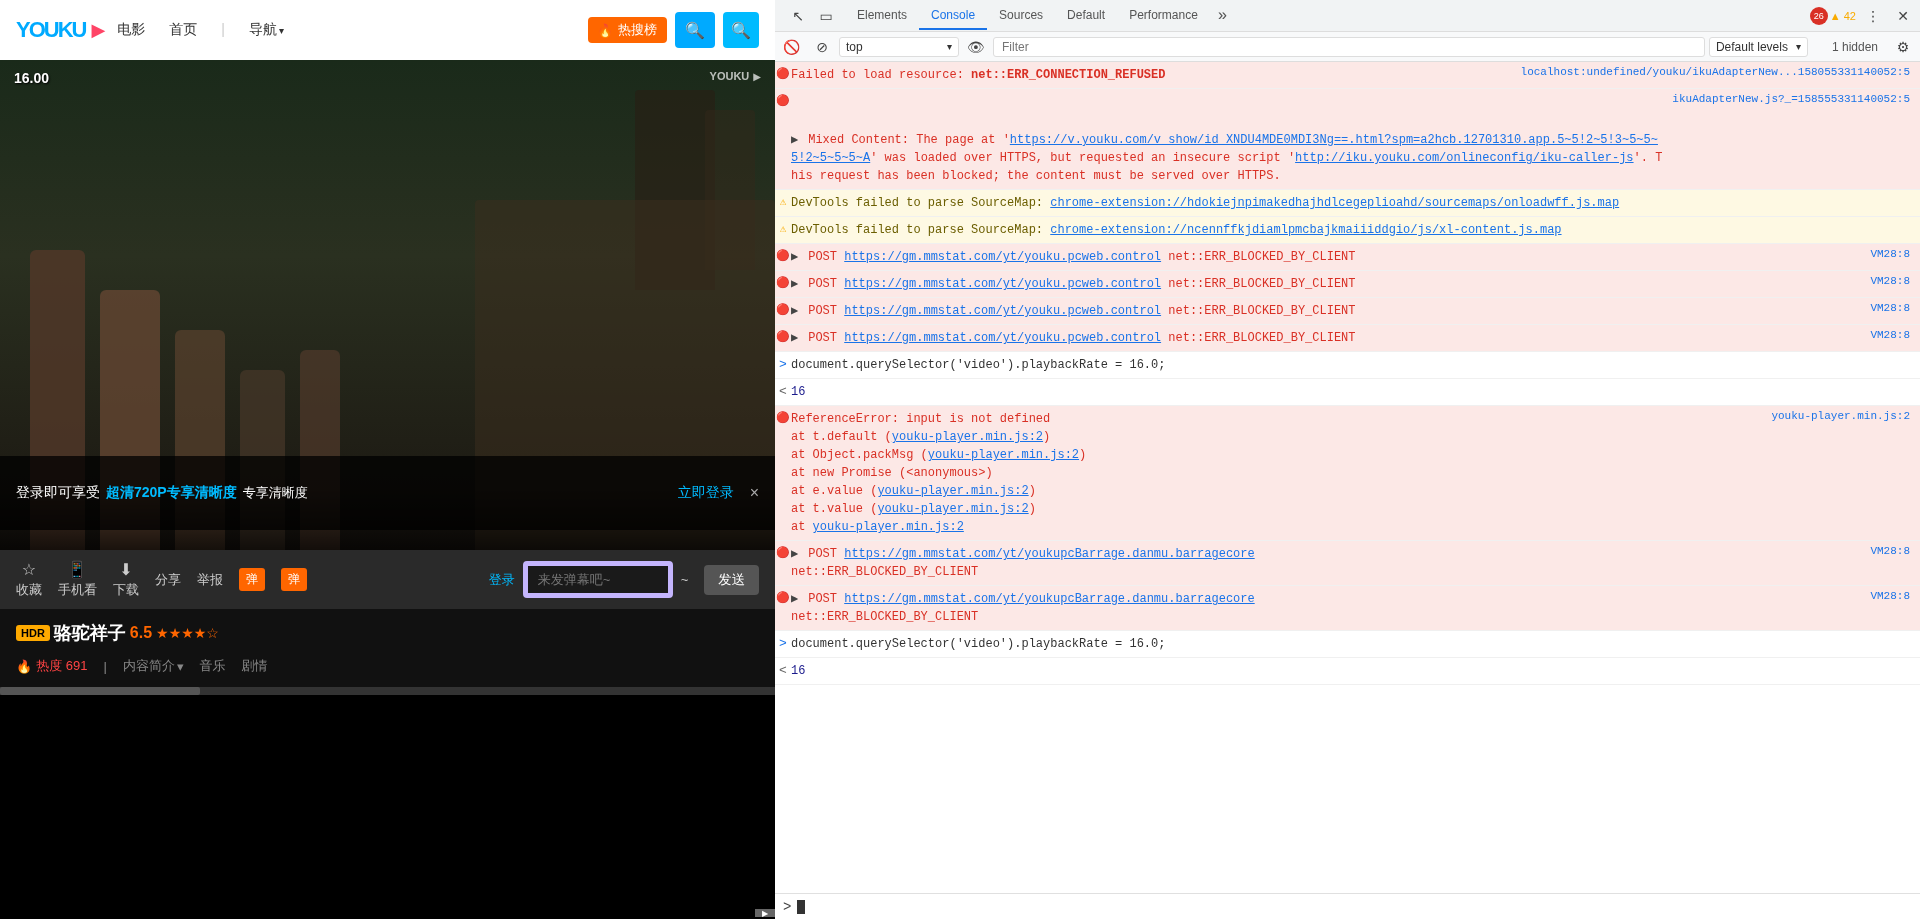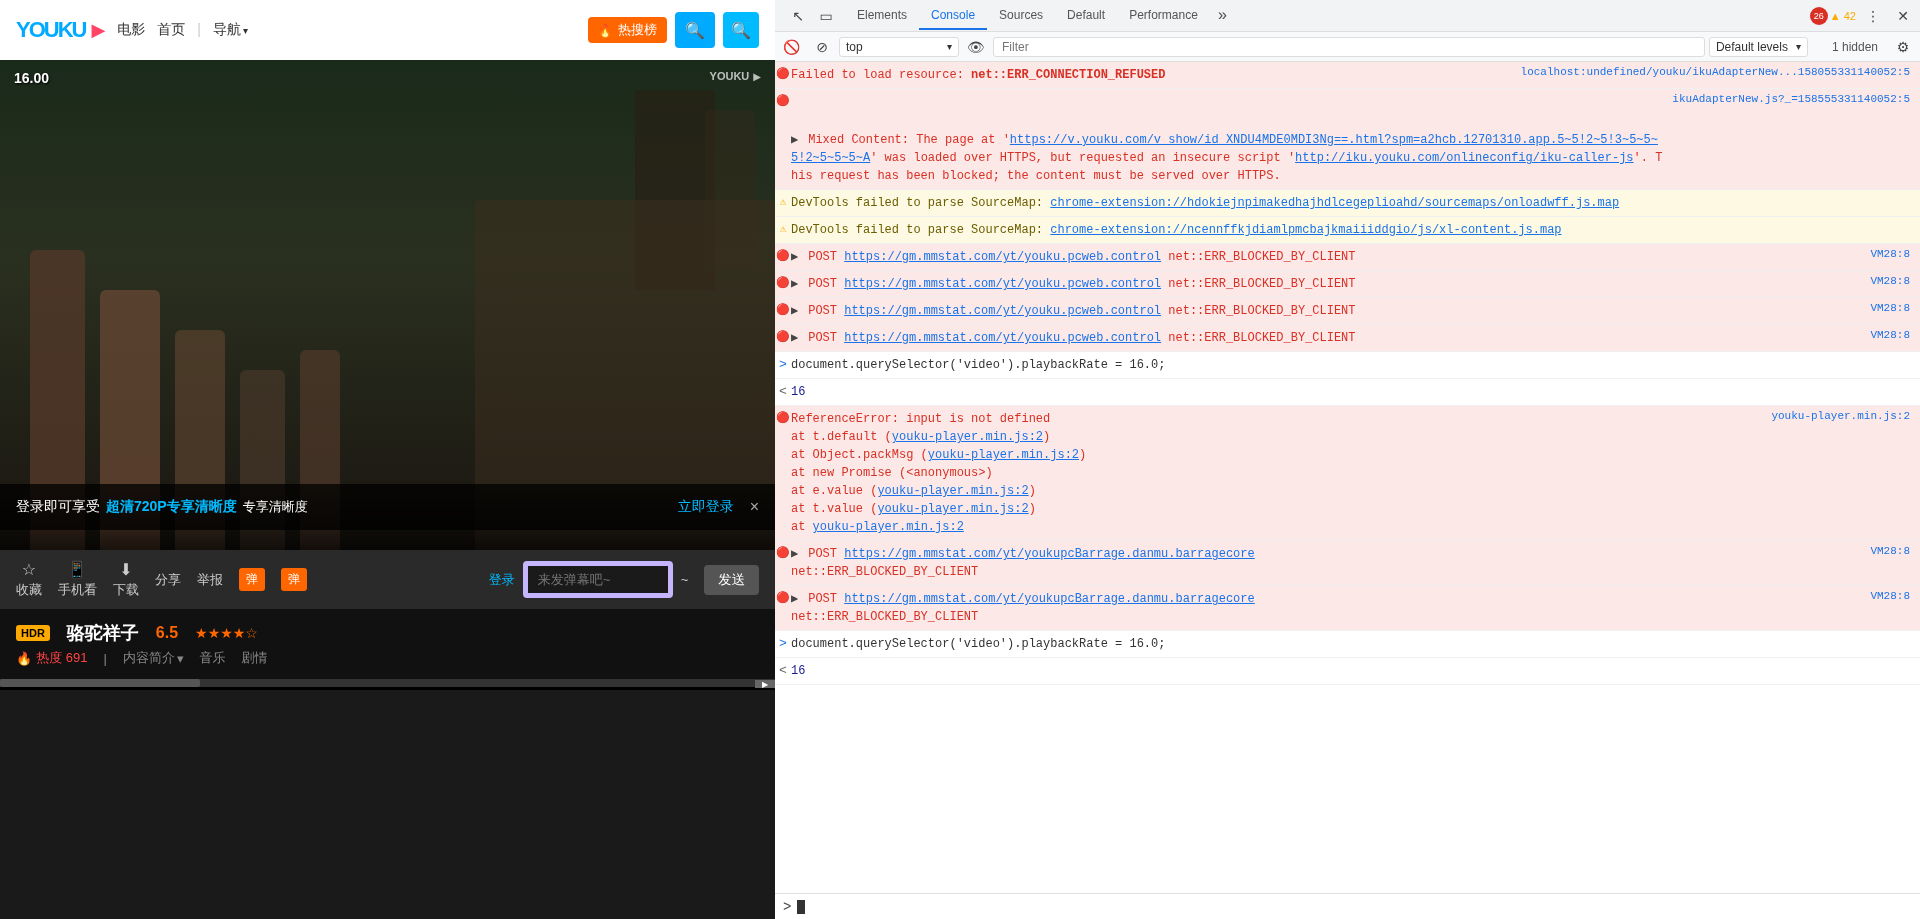--- a/index.html
+++ b/index.html
@@ -1,21 +1,21 @@
 <!DOCTYPE html>
 <html><head>
   <meta charset="utf-8">
   <style>
     * { margin: 0; padding: 0; box-sizing: border-box; }
     body { font-family: Arial, sans-serif; background: #1a1a1a; width: 1920px; height: 919px; overflow: hidden; display: flex; }
 
     
     .left-panel {
       width: 775px;
-      height: 690px;
+      height: 919px;
       background: #000;
       position: relative;
       flex-shrink: 0;
     }
 
     .youku-header {
       background: #fff;
       height: 60px;
       display: flex;
       align-items: center;
@@ -25,21 +25,21 @@
 
     .youku-logo {
       display: flex;
       align-items: center;
       gap: 4px;
     }
 
     .youku-nav {
       display: flex;
       align-items: flex-start;
-      gap: 12px;
+      gap: 24px;
       font-size: 14px;
       color: #333;
     }
 
     .youku-nav-divider {
       color: #ccc;
     }
 
     .youku-nav-item {
       cursor: pointer;
@@ -119,21 +119,21 @@
       gap: 4px;
     }
 
     .login-banner {
       position: absolute;
       bottom: 20px;
       left: 0;
       right: 0;
       background: rgba(0,0,0,0.75);
       color: white;
-      padding: 14px 16px;
+      padding: 28px 16px;
       font-size: 14px;
       display: flex;
       align-items: center;
       gap: 6px;
     }
 
     .login-banner-highlight {
       color: #00bbff;
       font-weight: bold;
     }
@@ -214,22 +214,22 @@
     }
 
     .video-meta {
       background: #111;
       padding: 12px 16px;
     }
 
     .meta-top {
       display: flex;
       align-items: center;
-      gap: 17px;
-      margin-bottom: 4px;
+      gap: 4px;
+      margin-bottom: 12px;
     }
 
     .hdr-badge {
       background: #ffaa00;
       color: black;
       font-size: 11px;
       font-weight: bold;
       padding: 2px 5px;
       border-radius: 3px;
     }

